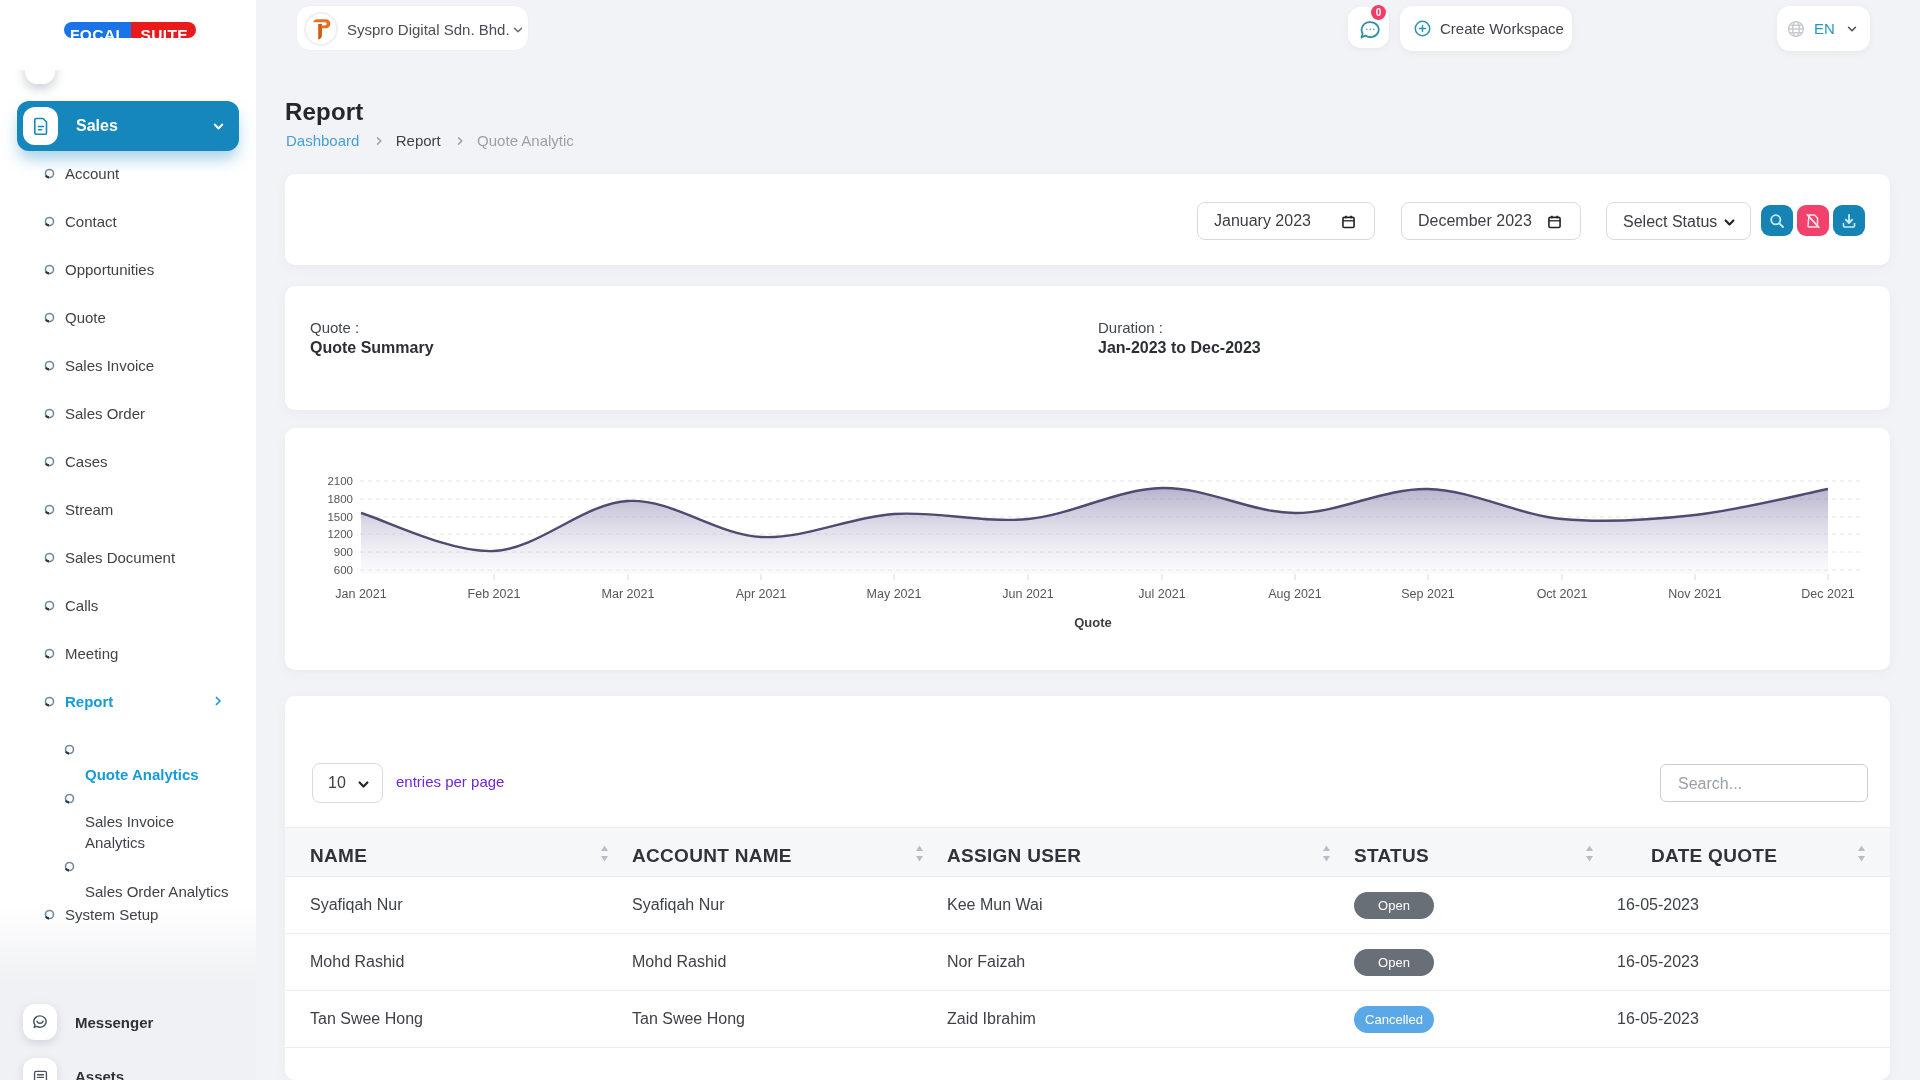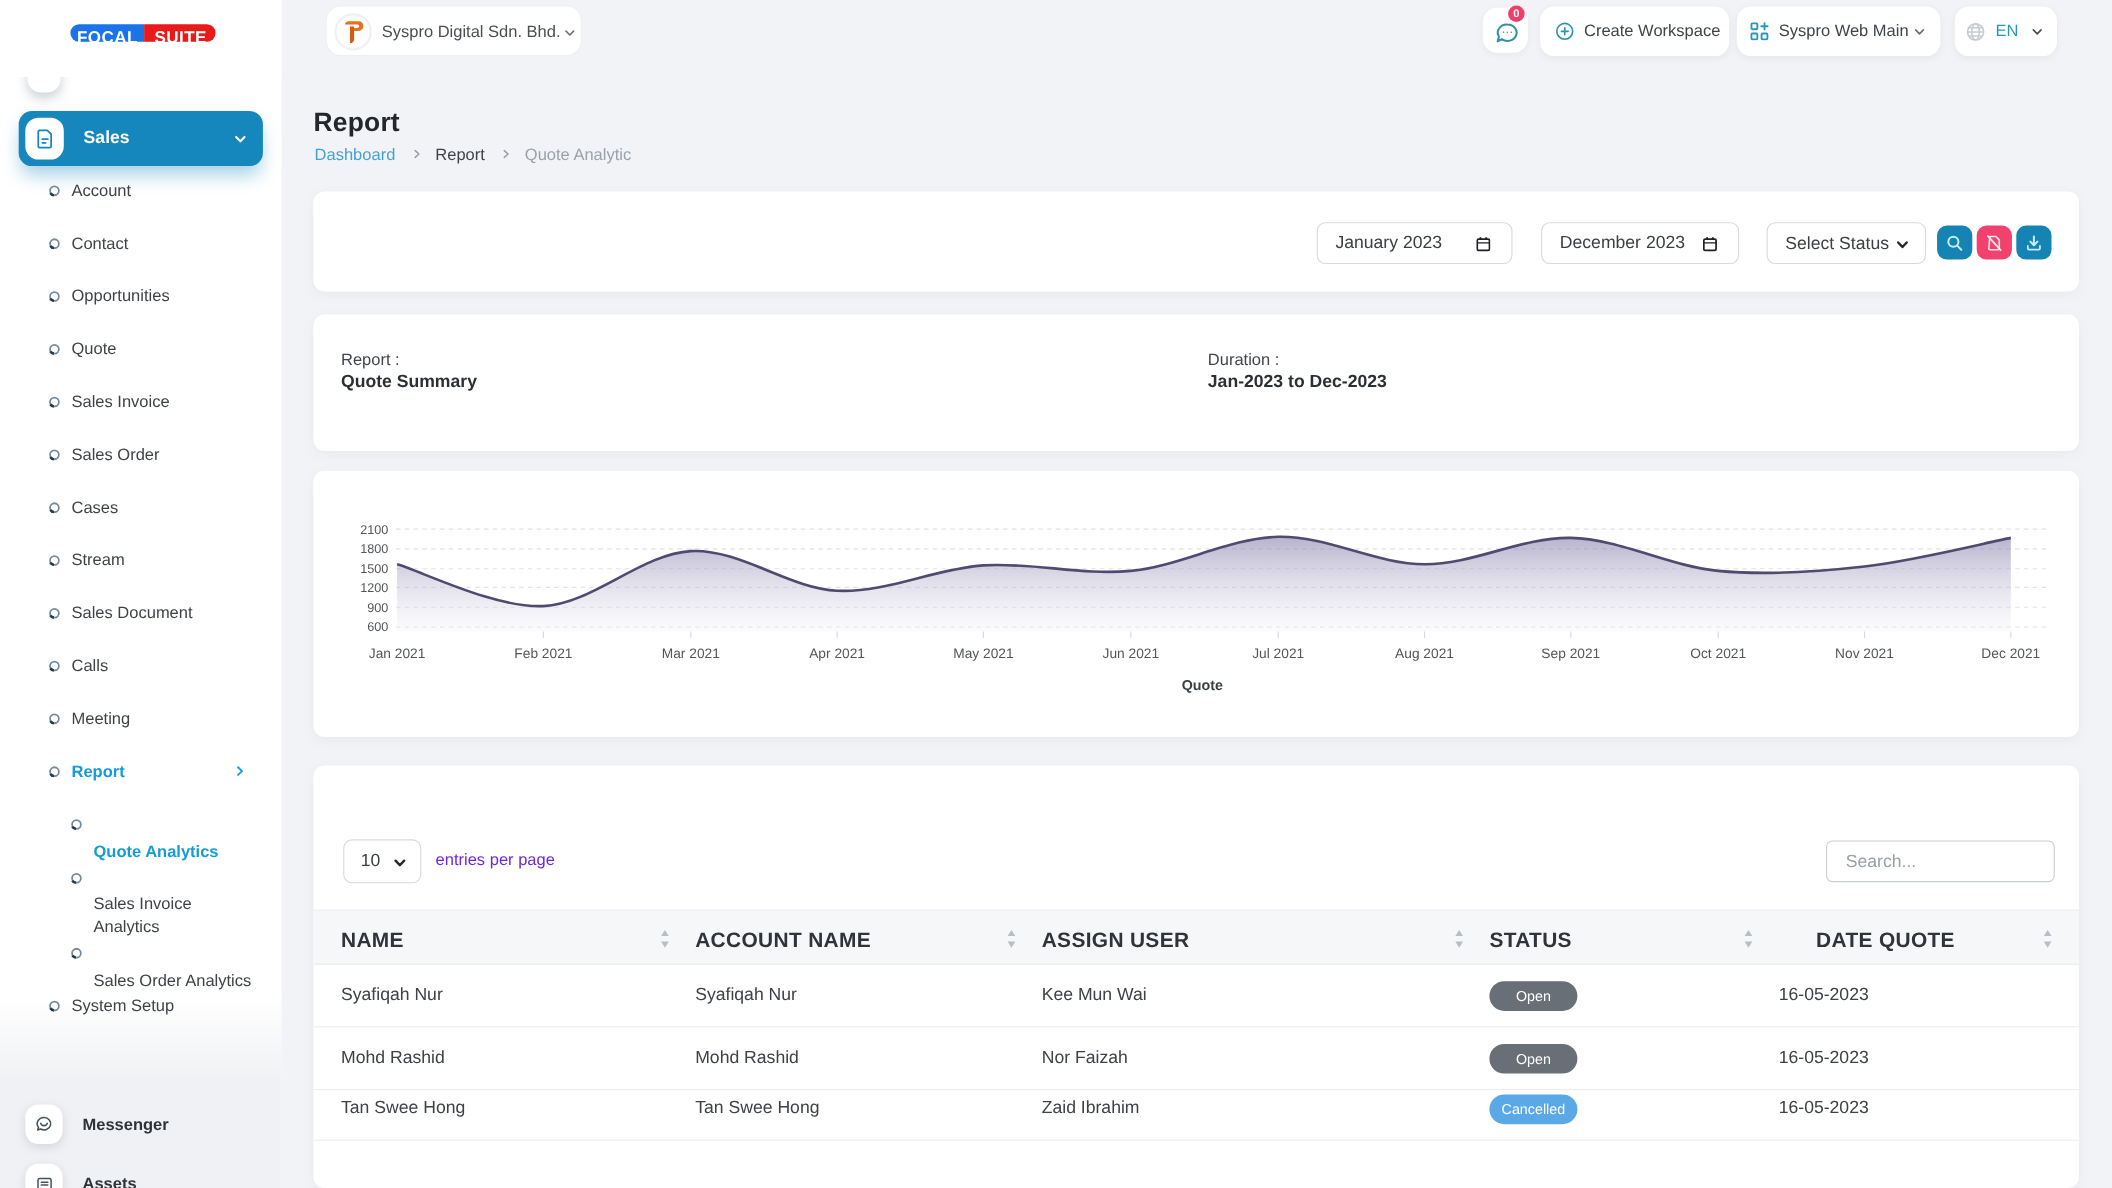--- a/index.html
+++ b/index.html
@@ -83,32 +83,20 @@
   </div>
 
   <div class="topbtn" style="left:1144px; width:172px; padding-left:14px;">
     <svg width="17" height="17" viewBox="0 0 17 17" fill="none" stroke="#2e93ae" stroke-width="1.5" stroke-linecap="round">
         <circle cx="8.5" cy="8.5" r="7.2"></circle>
         <path d="M8.5 5.4 V11.6 M5.4 8.5 H11.6"></path>
       </svg>
     <span class="t" style="margin-left:9px;">Create Workspace</span>
   </div>
 
-  <div class="topbtn" style="left:1323px; width:185px; padding-left:12px;">
-    <svg width="17" height="17" viewBox="0 0 17 17" fill="none" stroke="#2596be" stroke-width="1.7" stroke-linecap="round">
-      <rect x="1.2" y="1.2" width="5.4" height="5.4" rx="1"></rect>
-      <rect x="1.2" y="10.4" width="5.4" height="5.4" rx="1"></rect>
-      <rect x="10.4" y="10.4" width="5.4" height="5.4" rx="1"></rect>
-      <path d="M13.1 1 V6.8 M10.2 3.9 H16"></path>
-    </svg>
-    <span class="t" style="margin-left:9px;">Syspro Web Main</span>
-    <svg style="position:absolute;left:160px;top:17px;" width="12" height="12" viewBox="0 0 12 12" fill="none" stroke="#6a6f76" stroke-width="1.5" stroke-linecap="round" stroke-linejoin="round">
-        <path d="M2.5 4.2 L6 7.8 L9.5 4.2"></path>
-      </svg>
-  </div>
 
   <div class="topbtn" style="left:1521px; width:93px; padding-left:10px;">
     <svg width="18" height="18" viewBox="0 0 18 18" fill="none" stroke="#c6cbd2" stroke-width="1.4">
         <circle cx="9" cy="9" r="7.4"></circle>
         <ellipse cx="9" cy="9" rx="3.4" ry="7.4"></ellipse>
         <path d="M1.8 9 H16.2 M2.8 5.2 H15.2 M2.8 12.8 H15.2"></path>
       </svg>
     <span class="t" style="margin-left:9px; color:#2596be;">EN</span>
     <svg style="position:absolute;left:69px;top:17px;" width="12" height="12" viewBox="0 0 12 12" fill="none" stroke="#4a4f56" stroke-width="1.5" stroke-linecap="round" stroke-linejoin="round">
         <path d="M2.5 4.2 L6 7.8 L9.5 4.2"></path>
@@ -165,21 +153,21 @@
     </div>
     <div class="sbtn" style="left:1548px; background:#1583b4;">
       <svg width="16" height="16" viewBox="0 0 16 16" fill="none" stroke="#c7ecf7" stroke-width="1.8" stroke-linecap="round" stroke-linejoin="round">
           <path d="M8 2 V9.5 M4.8 6.7 L8 10 L11.2 6.7"></path>
           <path d="M2.5 10.5 V13 a1 1 0 0 0 1 1 h9 a1 1 0 0 0 1 -1 V10.5" stroke-width="1.6"></path>
         </svg>
     </div>
   </div>
 
   <div class="card" style="top:286px; height:124px;">
-    <div class="lblsm" style="position:absolute; left:25px; top:33px;">Report :</div>
+    <div class="lblsm" style="position:absolute; left:25px; top:33px;">Quote :</div>
     <div class="lblbd" style="position:absolute; left:25px; top:53px;">Quote Summary</div>
     <div class="lblsm" style="position:absolute; left:813px; top:33px;">Duration :</div>
     <div class="lblbd" style="position:absolute; left:813px; top:53px;">Jan-2023 to Dec-2023</div>
   </div>
 
   <div class="card" style="top:428px; height:242px;">
     <div id="chart">
         <svg width="1605" height="242" viewBox="285 428 1605 242" style="position:absolute;left:0;top:0;font-family:'Liberation Sans',sans-serif;">
           <defs>
             <linearGradient id="ag" x1="0" y1="0" x2="0" y2="1">
@@ -275,21 +263,21 @@
         <div class="badge" style="left:1069px; background:#696f77;">Open</div>
         <span class="td" style="left:1332px;">16-05-2023</span>
       </div>
       <div class="trow" style="top:238px;">
         <span class="td" style="left:25px;">Mohd Rashid</span>
         <span class="td" style="left:347px;">Mohd Rashid</span>
         <span class="td" style="left:662px;">Nor Faizah</span>
         <div class="badge" style="left:1069px; background:#696f77;">Open</div>
         <span class="td" style="left:1332px;">16-05-2023</span>
       </div>
-      <div class="trow" style="top:284px;">
+      <div class="trow" style="top:295px;">
         <span class="td" style="left:25px;">Tan Swee Hong</span>
         <span class="td" style="left:347px;">Tan Swee Hong</span>
         <span class="td" style="left:662px;">Zaid Ibrahim</span>
         <div class="badge" style="left:1069px; background:#5aa9e6;">Cancelled</div>
         <span class="td" style="left:1332px;">16-05-2023</span>
       </div>
     </div>
   </div>
 </div>
 

